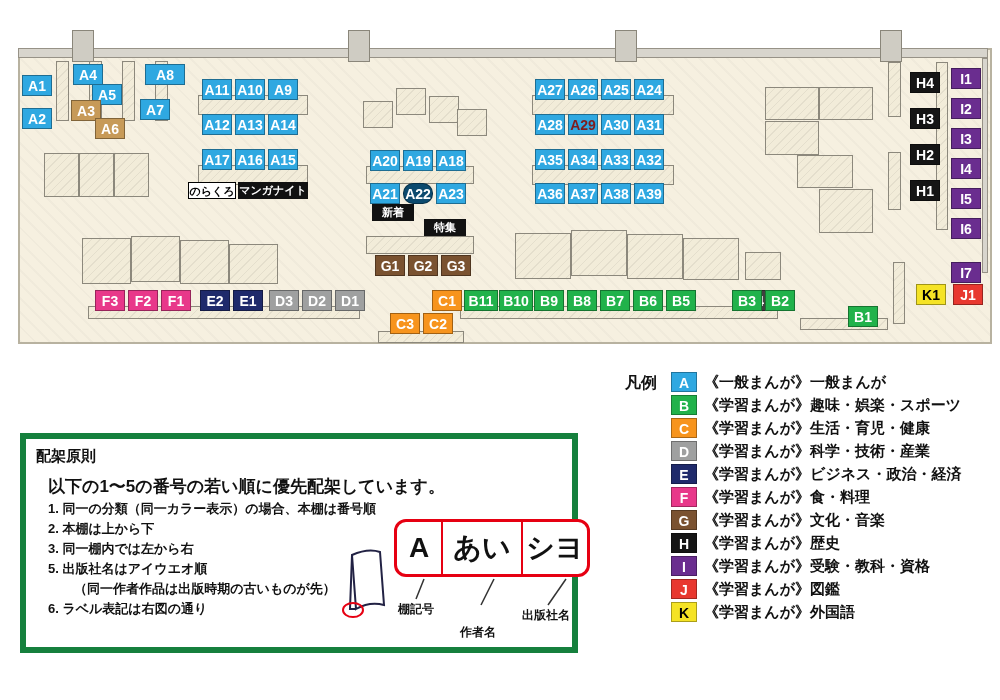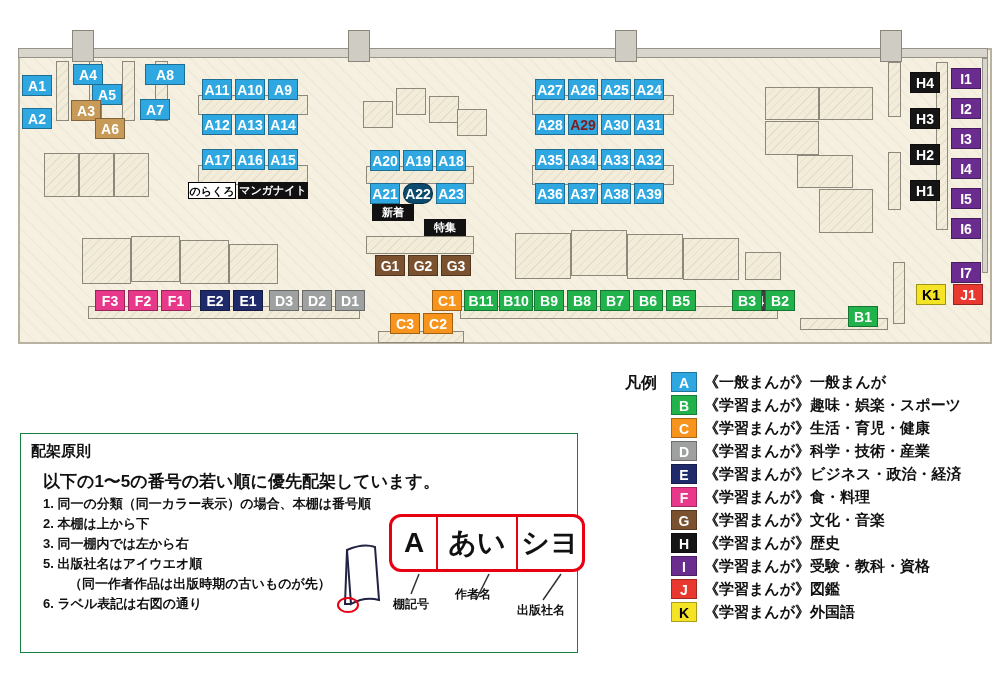--- a/index.html
+++ b/index.html
@@ -26,21 +26,21 @@
   .legend{position:absolute;left:625px;top:372px;display:flex;align-items:flex-start;gap:14px;}
   .legend-title{font-weight:bold;font-size:16px;color:#111;padding-top:1px;}
   .legend-items{display:flex;flex-direction:column;}
   .legend-item{display:flex;align-items:center;gap:7px;margin-bottom:3px;}
   .legend-chip{width:26px;height:20px;line-height:20px;text-align:center;font-weight:bold;
                font-size:14px;border:1px solid rgba(0,0,0,0.3);box-sizing:border-box;}
   .legend-text{font-weight:bold;font-size:15px;color:#111;white-space:nowrap;}
 
   
   .principles{position:absolute;left:20px;top:433px;width:558px;height:220px;
-              border:1px solid #15803d;background:#fff;box-sizing:border-box;}
+              border:6px solid #15803d;background:#fff;box-sizing:border-box;}
   .principles-title{position:absolute;left:10px;top:8px;font-weight:bold;font-size:15px;color:#111;}
   .principles-intro{position:absolute;left:22px;top:36px;font-weight:bold;font-size:17px;color:#111;}
   .principles-list{position:absolute;left:22px;top:60px;}
   .principle-line{font-weight:bold;font-size:13px;line-height:20px;color:#111;white-space:pre;}
 
   .label-example{position:absolute;left:368px;top:80px;width:196px;height:58px;
                  border:3px solid #e60012;border-radius:12px;background:#fff;
                  display:flex;align-items:stretch;box-sizing:border-box;}
   .lex-cell{display:flex;align-items:center;justify-content:center;font-weight:bold;
             font-size:28px;color:#111;}
@@ -259,21 +259,21 @@
       <span class="lex-cell lex-pub">シヨ</span>
     </div>
 
     <svg class="pointer-lines" viewBox="0 0 558 220">
       <line x1="398" y1="140" x2="390" y2="160" stroke="#333" stroke-width="1.5"></line>
       <line x1="468" y1="140" x2="455" y2="166" stroke="#333" stroke-width="1.5"></line>
       <line x1="540" y1="140" x2="522" y2="166" stroke="#333" stroke-width="1.5"></line>
     </svg>
 
     <span class="annotation" style="left:372px;top:162px;">棚記号</span>
-    <span class="annotation" style="left:434px;top:152px;">作者名</span>
+    <span class="annotation" style="left:434px;top:185px;">作者名</span>
     <span class="annotation" style="left:496px;top:168px;">出版社名</span>
 
     <svg class="book-svg" width="60" height="84" viewBox="0 0 60 84">
       <path d="M14 12 Q30 5 42 9 L46 62 Q32 58 18 66 Z" fill="#fff" stroke="#222244" stroke-width="2"></path>
       <path d="M14 12 L12 66 L18 66" fill="none" stroke="#222244" stroke-width="2"></path>
       <ellipse cx="15" cy="67" rx="10" ry="7" fill="none" stroke="#e60012" stroke-width="2"></ellipse>
     </svg>
   </div>
 
 </div>

